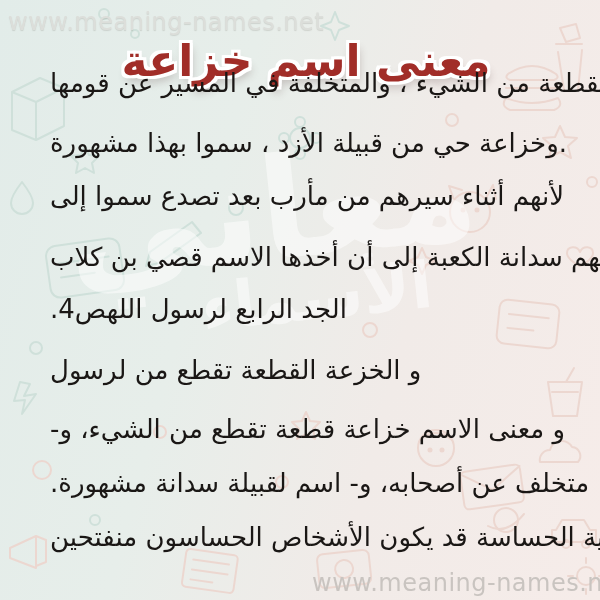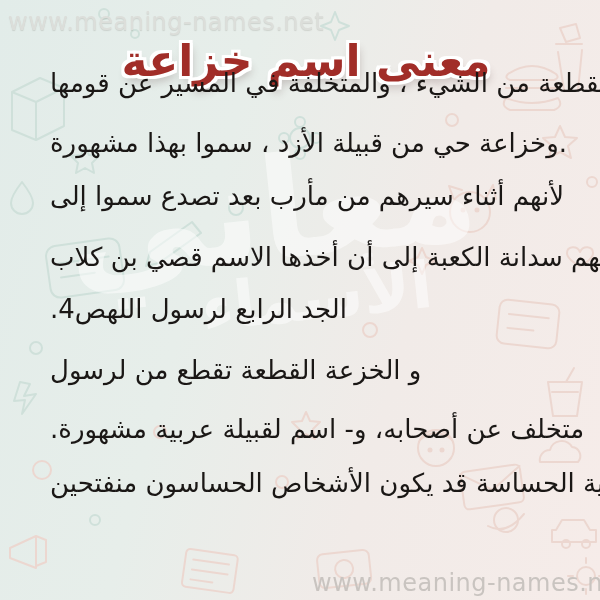--- a/index.html
+++ b/index.html
@@ -159,19 +159,20 @@
 
   <h1 class="title">معنى اسم خزاعة</h1>
 
   <div class="article">
     <div class="line">القطعة من الشيء ، والمتخلفة في المسير عن قومها</div>
     <div class="line">.وخزاعة  حي من قبيلة الأزد ، سموا بهذا مشهورة</div>
     <div class="line">لأنهم أثناء سيرهم من مأرب بعد تصدع سموا إلى</div>
     <div class="line">لهم سدانة الكعبة إلى أن أخذها الاسم قصي بن كلاب</div>
     <div class="line">الجد الرابع لرسول اللهص4.</div>
     <div class="line">و الخزعة القطعة تقطع من لرسول</div>
-    <div class="line">متخلف عن أصحابه، و- اسم لقبيلة عربية مشهورة.</div>
+    <div class="line">و معنى الاسم خزاعة  قطعة تقطع من الشيء، و-</div>
+    <div class="line">متخلف عن أصحابه، و- اسم لقبيلة سدانة مشهورة.</div>
     <div class="line">الشخصية الحساسة قد يكون الأشخاص الحساسون منفتحين</div>
   </div>
 
   <div class="wm-bottom">www.meaning-names.net</div>
 
 </div>
 
 </body></html>

